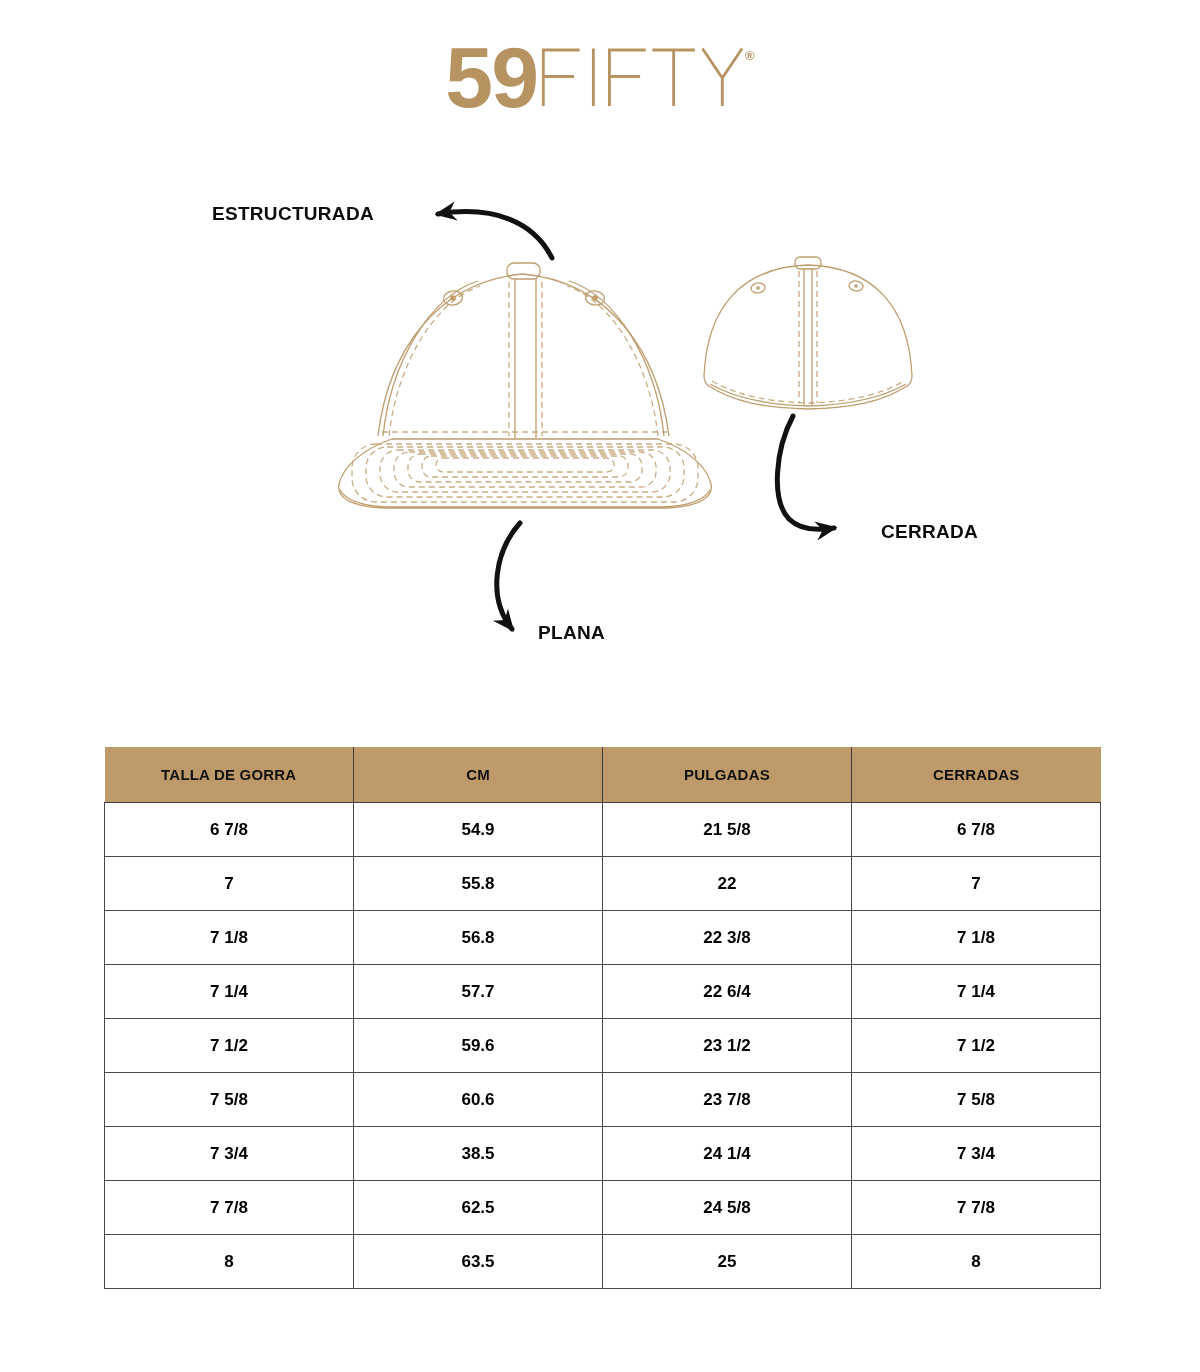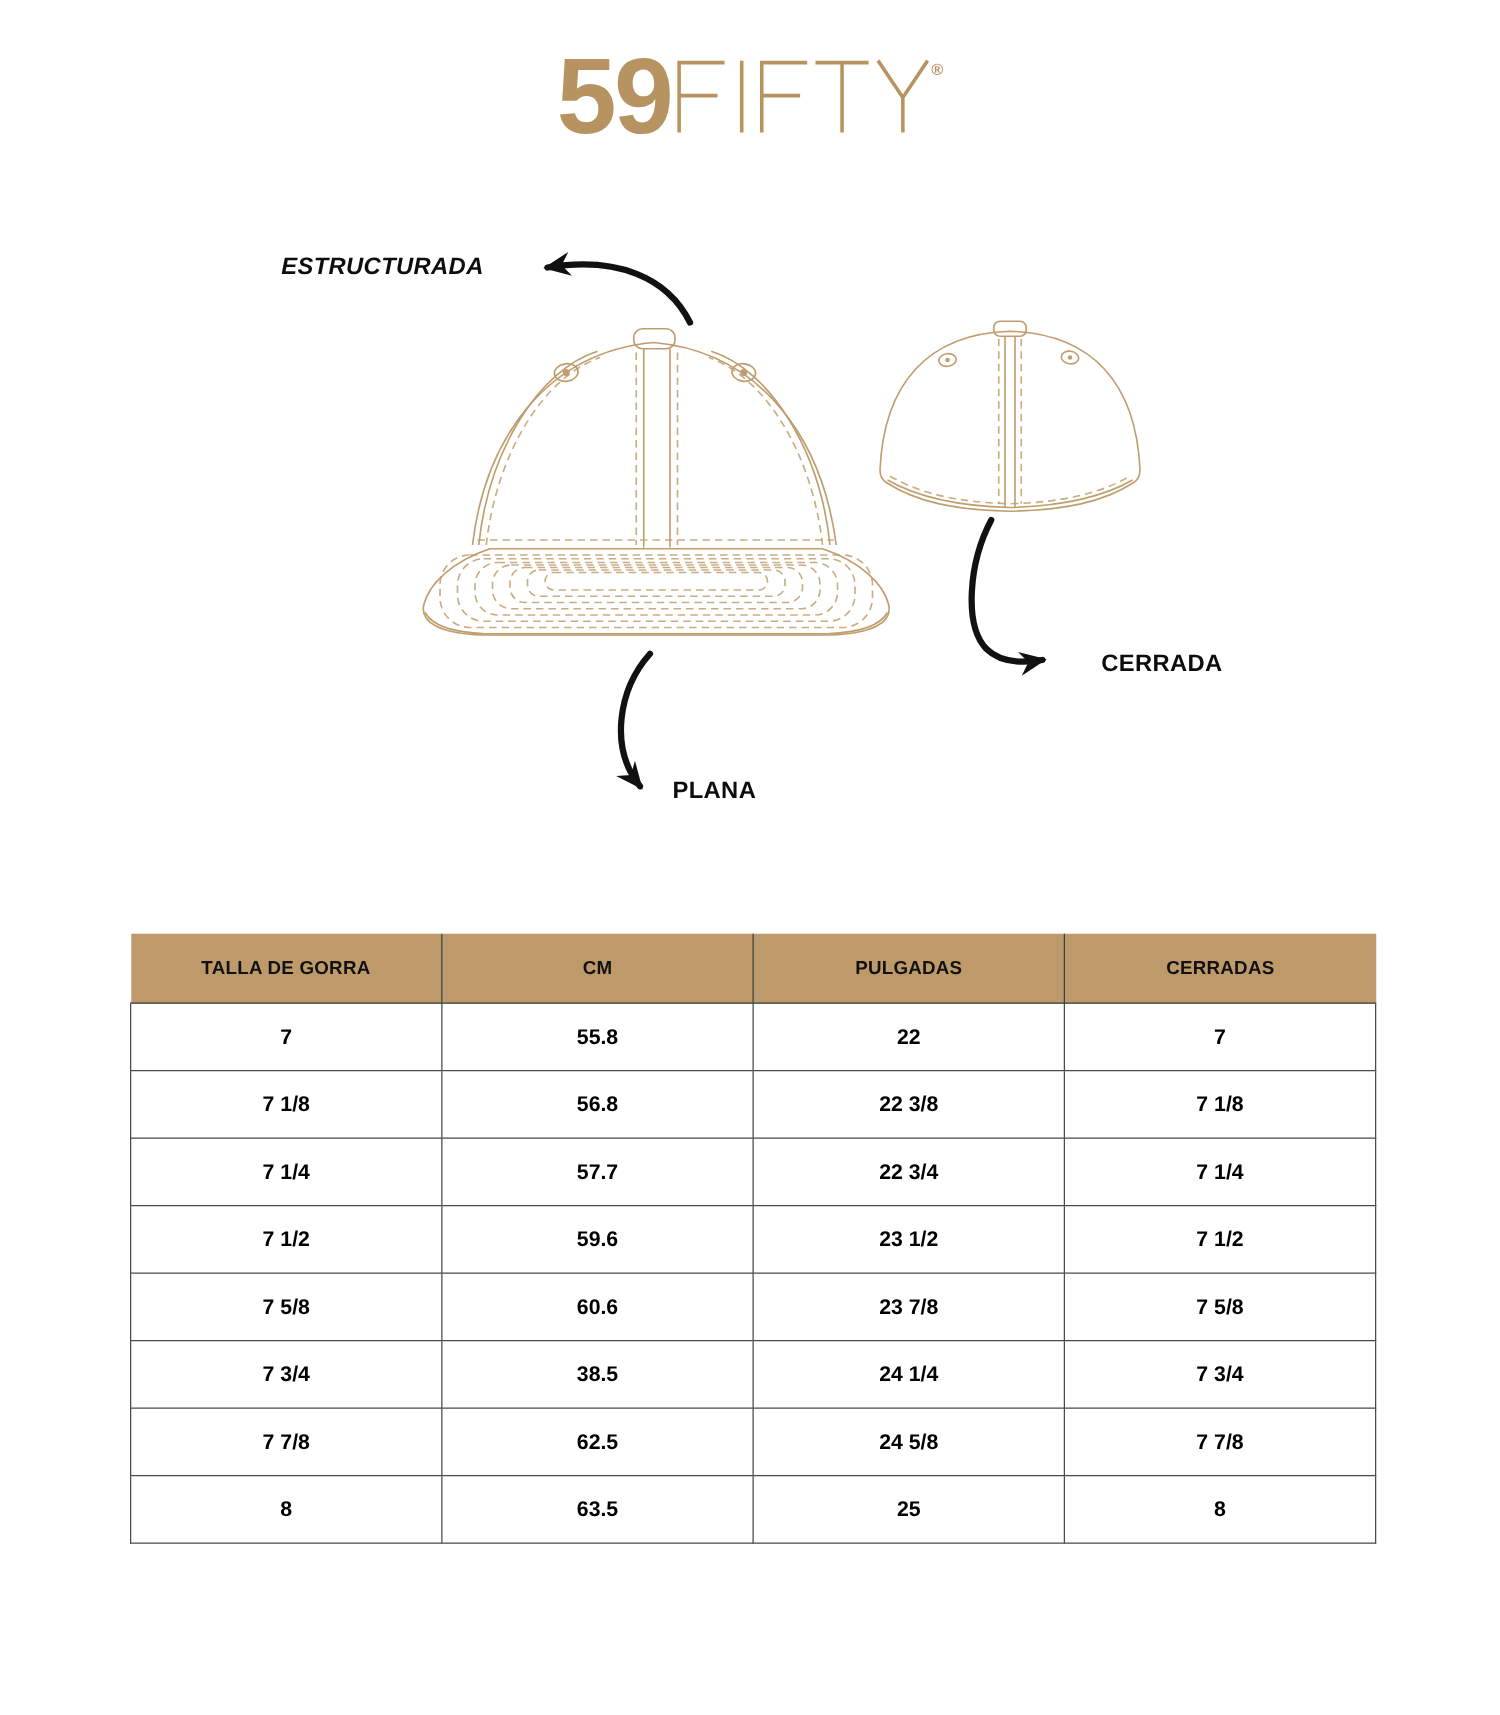--- a/index.html
+++ b/index.html
@@ -33,21 +33,21 @@
   .arrows path.a{fill:none;stroke:#111;stroke-width:5;stroke-linecap:round;}
   .cap-front{position:absolute;left:336px;top:260px;width:378px;height:255px;}
   .cap-back{position:absolute;left:700px;top:255px;width:216px;height:155px;}
   .hat path,.hat rect,.hat ellipse{stroke:var(--hat-line);fill:none;stroke-width:1.3;}
   .hat .dash{stroke-dasharray:6 4;opacity:.85;}
   .hat .dot{fill:var(--hat-line);stroke:none;}
   .lbl{
     position:absolute;font-weight:bold;font-size:19px;
     letter-spacing:.3px;color:#0d0d0d;white-space:nowrap;
   }
-  .lbl-est{left:225px;top:203px;font-style:italic;}
+  .lbl-est{left:212px;top:203px;}
   .lbl-cer{left:865px;top:521px;margin-left:16px;}
   .lbl-pla{left:538px;top:622px;}
   
   .size-table{
     position:absolute;left:104px;top:747px;width:997px;
     border-collapse:collapse;table-layout:fixed;
   }
   .size-table th{
     background:var(--header-bg);height:53px;
     font-size:15px;font-weight:bold;color:#111;
@@ -151,35 +151,41 @@
     <thead>
       <tr>
         <th>TALLA DE GORRA</th>
         <th>CM</th>
         <th>PULGADAS</th>
         <th>CERRADAS</th>
       </tr>
     </thead>
     <tbody>
         <tr>
+          <td>6 7/8</td>
+          <td>54.9</td>
+          <td>21 5/8</td>
+          <td>6 7/8</td>
+        </tr>
+        <tr>
           <td>7</td>
           <td>55.8</td>
           <td>22</td>
           <td>7</td>
         </tr>
         <tr>
           <td>7 1/8</td>
           <td>56.8</td>
           <td>22 3/8</td>
           <td>7 1/8</td>
         </tr>
         <tr>
           <td>7 1/4</td>
           <td>57.7</td>
-          <td>22 3/4</td>
+          <td>22 6/4</td>
           <td>7 1/4</td>
         </tr>
         <tr>
           <td>7 1/2</td>
           <td>59.6</td>
           <td>23 1/2</td>
           <td>7 1/2</td>
         </tr>
         <tr>
           <td>7 5/8</td>

